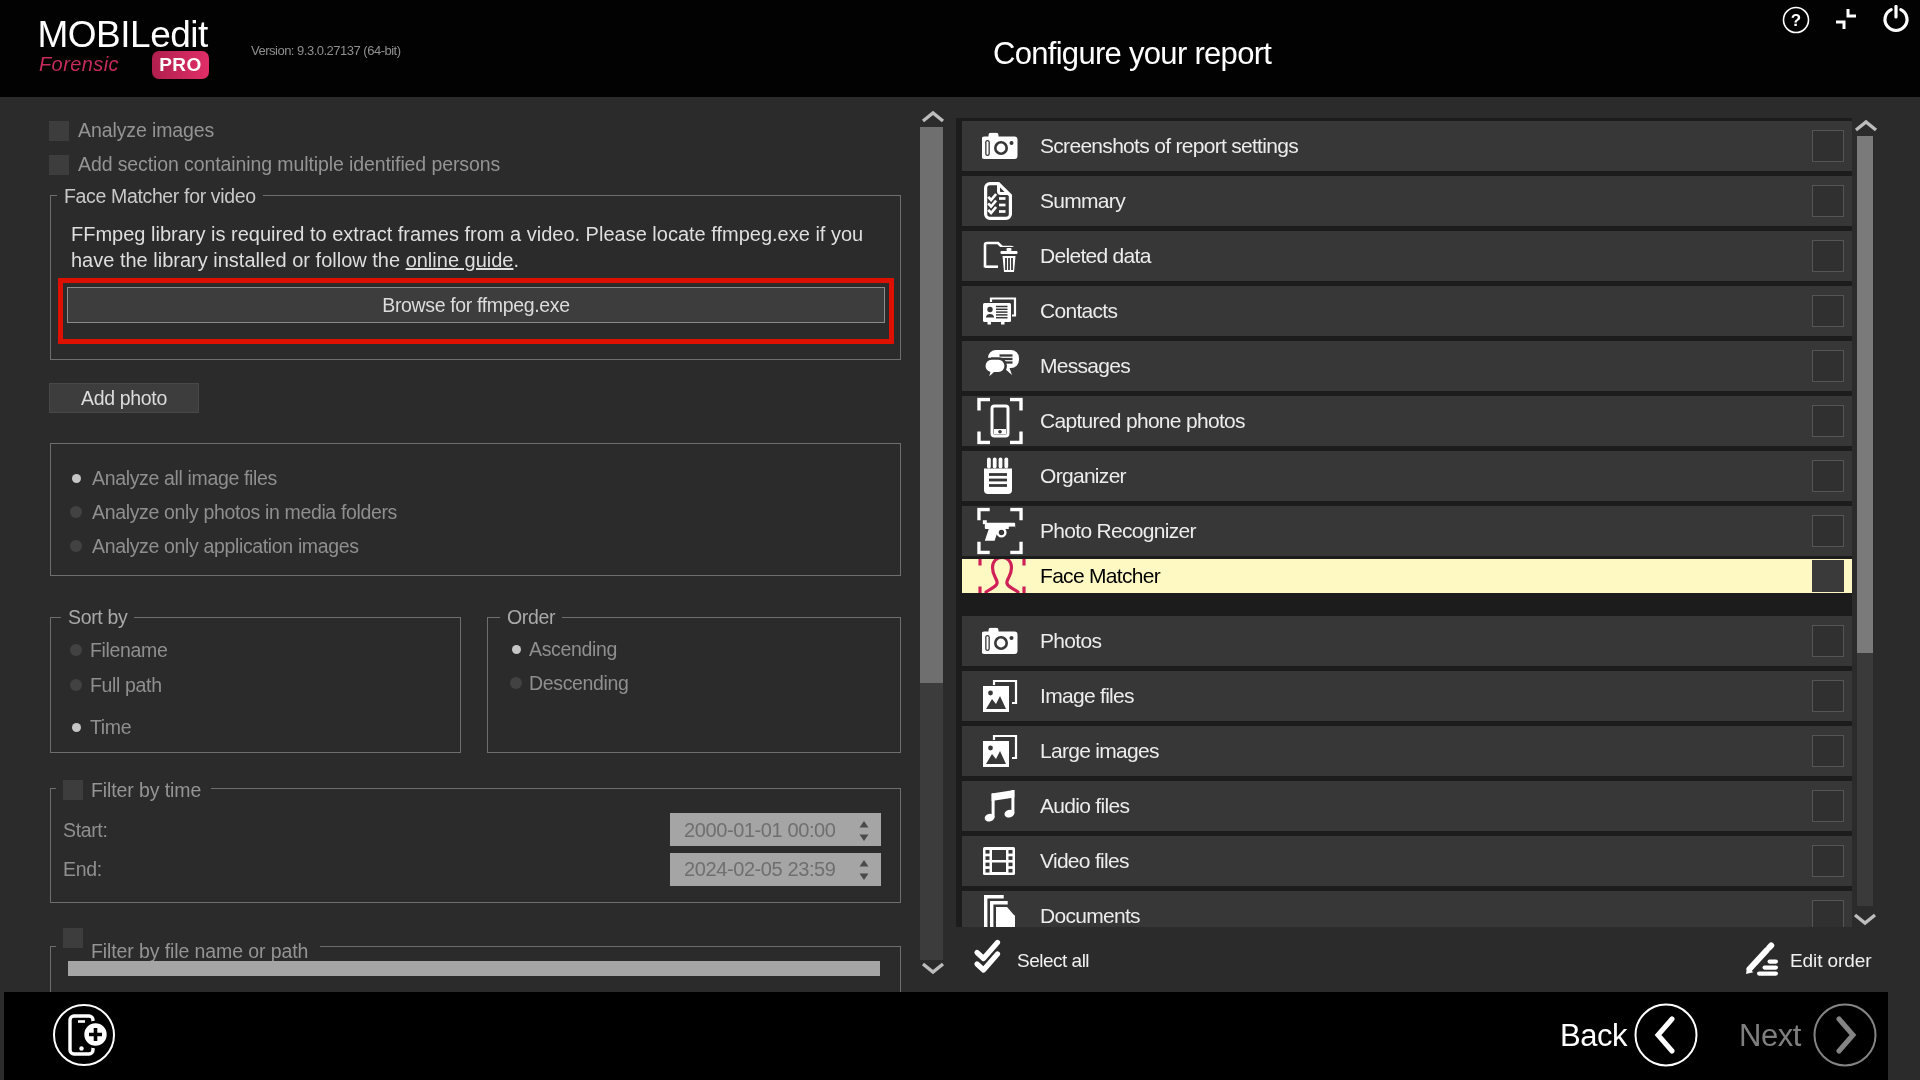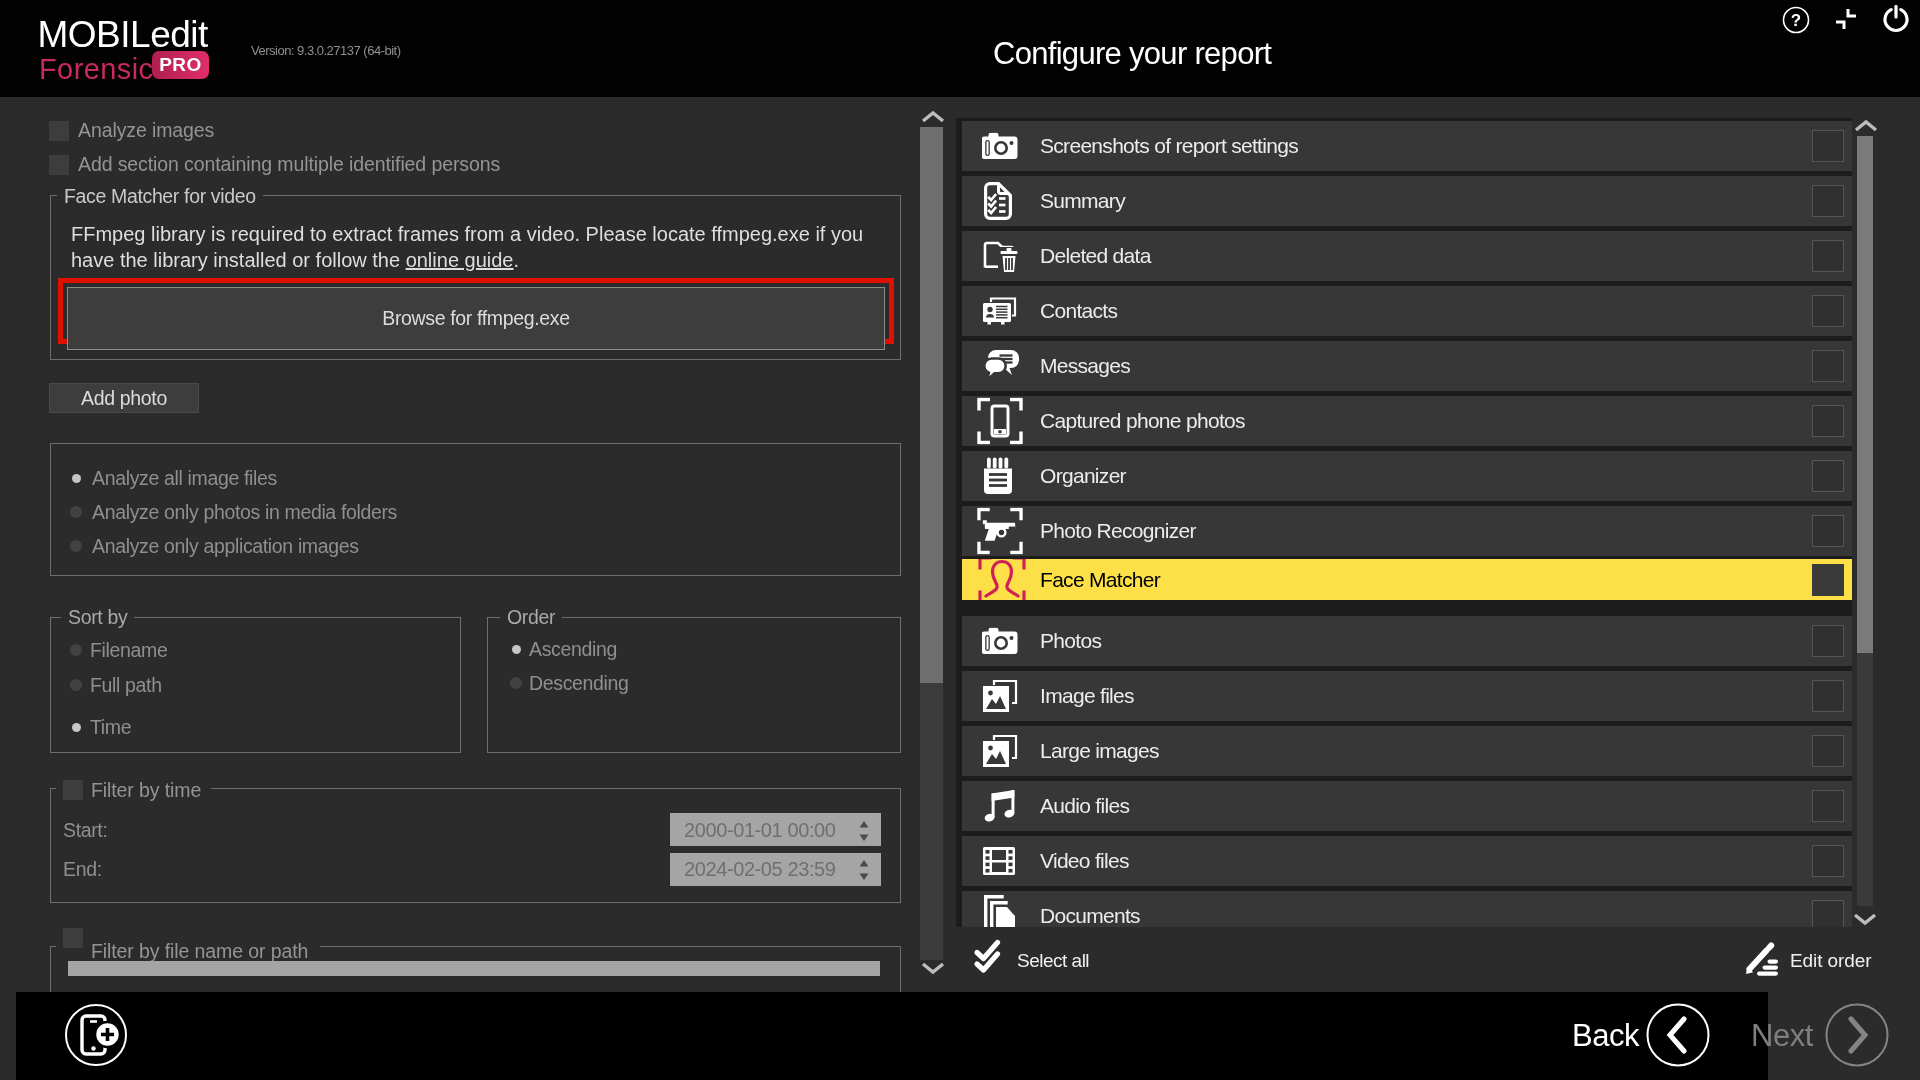--- a/index.html
+++ b/index.html
@@ -1,36 +1,36 @@
 <!DOCTYPE html>
 <html><head><meta charset="utf-8"><style>
 *{margin:0;padding:0;box-sizing:border-box}
 html,body{width:1920px;height:1080px;background:#2b2b2b;font-family:"Liberation Sans",sans-serif;overflow:hidden;position:relative}
 .abs{position:absolute}
 #topbar{left:0;top:0;width:1920px;height:97px;background:#020202}
-#botbar{left:16px;top:992px;width:1752px;height:88px;background:#000}
+#botbar{left:4px;top:992px;width:1884px;height:88px;background:#000}
 .gb{border:1px solid #6e6e6e;position:absolute}
 .gblabel{position:absolute;background:#2b2b2b;padding:0 7px;color:#c9c9c9;font-size:19.5px;letter-spacing:-0.35px;line-height:22px}
 .cb{position:absolute;width:20px;height:20px;background:#3d3d3d}
 .cblbl{position:absolute;color:#949494;font-size:19.5px;letter-spacing:-0.1px;line-height:23px;white-space:nowrap}
 .radio{position:absolute;width:12px;height:12px;border-radius:50%;background:#424242}
 .radio.sel{width:9px;height:9px;background:#c6c6c6}
 .rlbl{position:absolute;color:#8f8f8f;font-size:19.5px;letter-spacing:-0.35px;line-height:23px;white-space:nowrap}
 .btn{position:absolute;background:#3d3d3d;color:#dcdcdc;font-size:19.5px;letter-spacing:-0.35px;display:flex;align-items:center;justify-content:center}
 .row{position:absolute;left:962px;width:890px;height:50px;background:#373737;overflow:hidden}
 .row .lbl{position:absolute;left:78px;top:50%;transform:translateY(-50%);font-size:21px;color:#ececec;letter-spacing:-0.7px;white-space:nowrap}
 .row svg.ic{position:absolute;left:20px;top:50%;transform:translateY(-50%)}
 .row svg.icb{position:absolute;left:13px;top:50%;transform:translateY(-50%)}
 .rcb{position:absolute;right:8px;top:50%;transform:translateY(-50%);width:32px;height:32px;background:#303030;border:1px solid #555}
 </style></head>
 <body>
 
 <div class="abs" id="topbar">
   <div class="abs" style="left:37.5px;top:14px;font-size:37px;letter-spacing:-0.5px;color:#fff;">MOBILedit</div>
-  <div class="abs" style="left:39px;top:53px;font-size:29px;letter-spacing:0.4px;color:#c62a5e;">Forensic</div>
+  <div class="abs" style="left:39px;top:53px;font-size:20px;letter-spacing:0.4px;color:#c62a5e;font-style:italic;">Forensic</div>
   <div class="abs" style="left:152px;top:51px;width:57px;height:28px;border-radius:7px;background:linear-gradient(90deg,#b01f4e,#e02e68);color:#fff;font-size:19px;font-weight:bold;letter-spacing:0.5px;display:flex;align-items:center;justify-content:center;">PRO</div>
   <div class="abs" style="left:251px;top:43px;font-size:13px;color:#8f8f8f;letter-spacing:-0.5px;">Version: 9.3.0.27137 (64-bit)</div>
   <div class="abs" style="left:993px;top:36px;font-size:31px;letter-spacing:-0.7px;color:#fff;">Configure your report</div>
 
   <svg class="abs" style="left:1782px;top:6px" width="28" height="28" viewBox="0 0 28 28">
     <circle cx="14" cy="14" r="12.5" fill="none" stroke="#fff" stroke-width="1.6"></circle>
     <text x="14" y="20" text-anchor="middle" font-size="17" font-weight="bold" fill="#fff" font-family="Liberation Sans">?</text>
   </svg>
 
   <svg class="abs" style="left:1834px;top:7px" width="24" height="24" viewBox="0 0 24 24">
@@ -46,21 +46,21 @@
 
 <div class="cb" style="left:49px;top:121px"></div>
 <div class="cblbl" style="left:78px;top:119px">Analyze images</div>
 <div class="cb" style="left:49px;top:155px"></div>
 <div class="cblbl" style="left:78px;top:153px">Add section containing multiple identified persons</div>
 
 <div class="gb" style="left:50px;top:195px;width:851px;height:165px"></div>
 <div class="gblabel" style="left:57px;top:185px;color:#c9c9c9">Face Matcher for video</div>
 <div class="abs" style="left:71px;top:221px;font-size:20px;letter-spacing:0px;color:#dedede;line-height:26px;white-space:nowrap">FFmpeg library is required to extract frames from a video. Please locate ffmpeg.exe if you<br>have the library installed or follow the <span style="text-decoration:underline">online guide</span>.</div>
 <div class="abs" style="left:58px;top:278px;width:836px;height:66px;border:5px solid #de1000"></div>
-<div class="btn" style="left:67px;top:287px;width:818px;height:63px;border:1px solid #8b8b8b">Browse for ffmpeg.exe</div>
+<div class="btn" style="left:67px;top:287px;width:818px;height:36px;border:1px solid #8b8b8b">Browse for ffmpeg.exe</div>
 
 <div class="btn" style="left:49px;top:383px;width:150px;height:30px;border:1px solid #484848">Add photo</div>
 
 <div class="gb" style="left:50px;top:443px;width:851px;height:133px"></div>
 <div class="radio sel" style="left:71.5px;top:473.5px"></div>
 <div class="rlbl" style="left:92px;top:466.5px">Analyze all image files</div>
 <div class="radio" style="left:70px;top:506px"></div>
 <div class="rlbl" style="left:92px;top:500.5px">Analyze only photos in media folders</div>
 <div class="radio" style="left:70px;top:540px"></div>
 <div class="rlbl" style="left:92px;top:534.5px">Analyze only application images</div>
@@ -246,21 +246,21 @@
       <rect x="6" y="13" width="4" height="4" fill="#fff"></rect>
       <rect x="8" y="15.5" width="31" height="6.5" rx="1" fill="#fff"></rect>
       <rect x="32.5" y="19.5" width="6.5" height="2.5" fill="#373737"></rect>
       <path d="M12 22 h10 l-4 12 h-10 z" fill="#fff"></path>
       <circle cx="25" cy="25.5" r="4" fill="none" stroke="#fff" stroke-width="2.5"></circle>
     </svg>
   <div class="lbl">Photo Recognizer</div>
     <div class="rcb"></div>
 </div>
 
-<div class="row" style="top:559px;height:41px;background:#fde047">
+<div class="row" style="top:559px;height:34px;background:#fef9c3">
   <svg class="icb" style="left:16px" width="48" height="48" viewBox="0 0 48 48">
       <g fill="none" stroke="#d02058" stroke-width="3.2">
         <path d="M2 13.5 V2 h11.5 M34.5 2 H46 v11.5 M46 34.5 V46 H34.5 M13.5 46 H2 V34.5"></path>
       </g>
       <path d="M8 40 C13 36.5 18 35 19 31.5 C19.6 29.5 18.6 28 17.4 25.8 C15.5 22.4 14.5 19 14.5 15.5 C14.5 9.5 18.5 5.5 24 5.5 C29.5 5.5 33.5 9.5 33.5 15.5 C33.5 19 32.5 22.4 30.6 25.8 C29.4 28 28.4 29.5 29 31.5 C30 35 35 36.5 40 40" fill="none" stroke="#d02058" stroke-width="3.2" stroke-linecap="round"></path>
     </svg>
   <div class="lbl" style="color:#000">Face Matcher</div>
     <div class="rcb" style="background:#3a3a3a;border:none"></div>
 </div>
 

